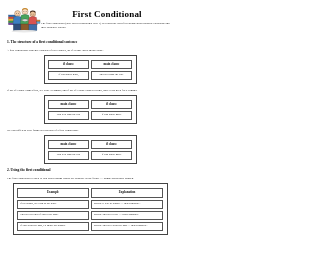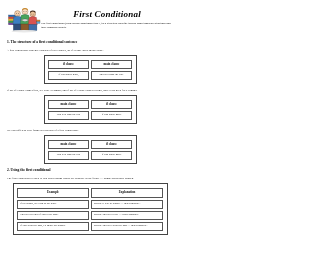--- a/index.html
+++ b/index.html
@@ -22,21 +22,20 @@
     box-sizing: border-box;
     padding: 6px 7px 0 7px;
   }
 
   
   .header {
     display: flex;
     align-items: flex-start;
     gap: 0;
     margin-bottom: 4px;
-    font-style: italic;
   }
   .clipart {
     width: 34px;
     height: 30px;
     flex: 0 0 34px;
     position: relative;
     overflow: hidden;
   }
   .clipart svg { display: block; }
 

